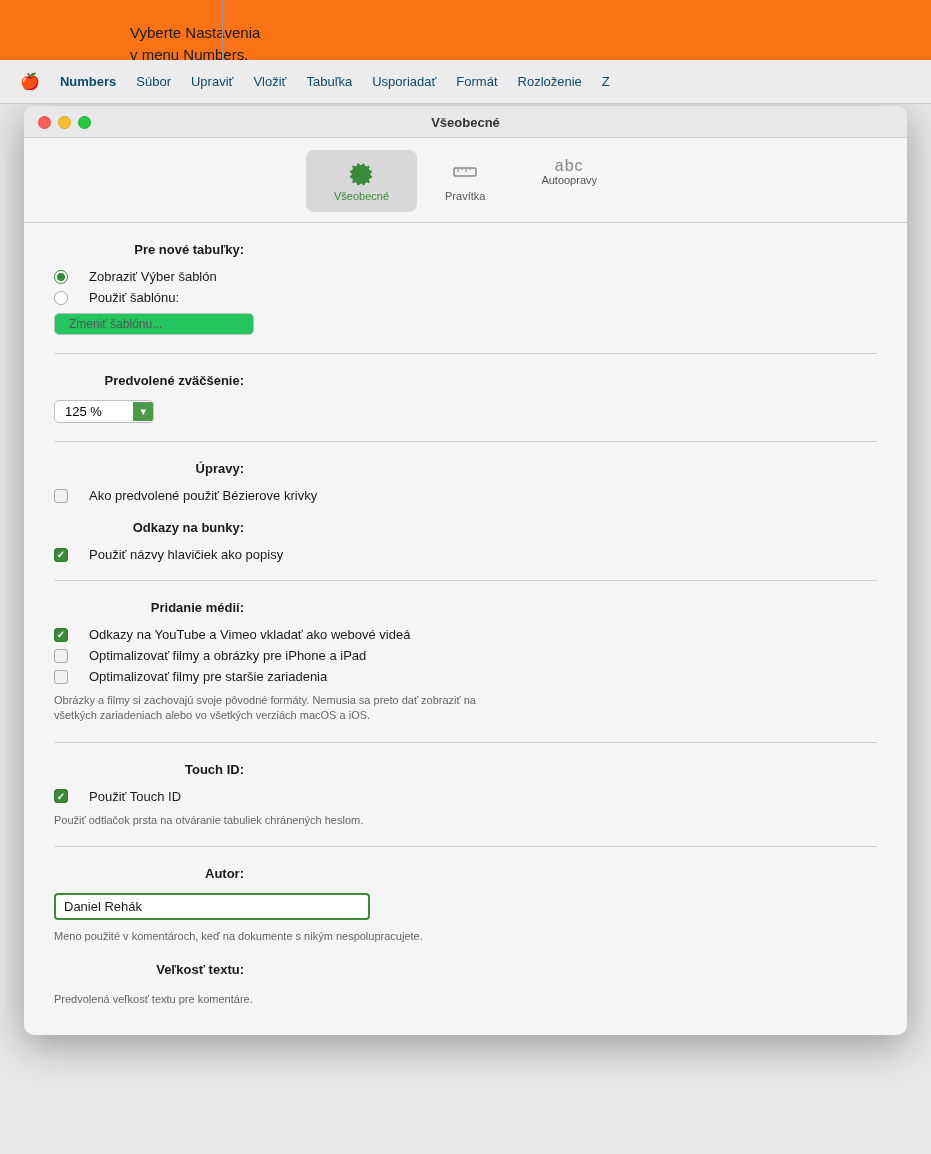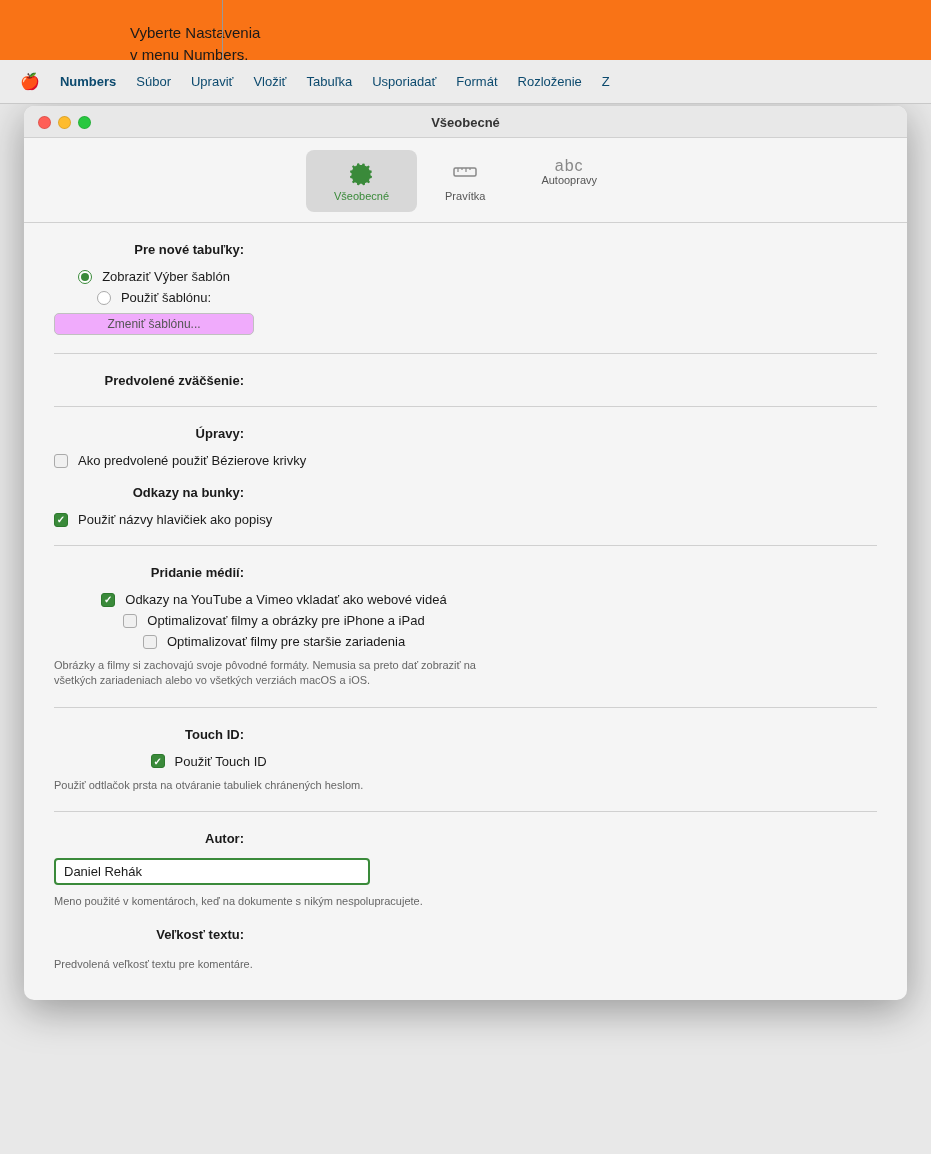--- a/index.html
+++ b/index.html
@@ -145,22 +145,21 @@
     }
     .setting-controls {
       display: flex;
       flex-direction: column;
       gap: 6px;
       flex: 1;
     }
     .radio-row, .checkbox-row {
       display: flex;
       align-items: center;
-      gap: 10px;
-      justify-content: center;
+      gap: 21px;
     }
     .radio-btn {
       width: 14px;
       height: 14px;
       border-radius: 50%;
       border: 1.5px solid #aaa;
       background: white;
       flex-shrink: 0;
       display: flex;
       align-items: center;
@@ -200,30 +199,30 @@
     .checkbox.unchecked {
       background: #f0f0f0;
     }
     .radio-label, .checkbox-label {
       font-size: 13px;
       color: #1a1a1a;
     }
 
     
     .template-btn {
-      background: #f0abfc;
+      background: #22c55e;
       border: 1px solid #c0c0c0;
       border-radius: 5px;
       padding: 3px 14px;
       font-size: 12px;
       color: #555;
       cursor: pointer;
       margin-top: 2px;
       width: 200px;
-      text-align: center;
+      text-align: left;
     }
 
     
     .zoom-dropdown {
       display: flex;
       align-items: center;
       gap: 0;
       border: 1px solid #c0c0c0;
       border-radius: 5px;
       background: white;
@@ -385,20 +384,26 @@
           <span class="radio-label">Použiť šablónu:</span>
         </div>
         <button class="template-btn">Zmeniť šablónu...</button>
       </div>
     </div>
 
     <div class="sep"></div>
 
     <div class="setting-row">
       <div class="setting-label">Predvolené zväčšenie:</div>
+      <div class="setting-controls">
+        <div class="zoom-dropdown">
+          <span class="zoom-value">125 %</span>
+          <span class="zoom-arrow">▾</span>
+        </div>
+      </div>
     </div>
 
     <div class="sep"></div>
 
     <div class="setting-row">
       <div class="setting-label">Úpravy:</div>
       <div class="setting-controls">
         <div class="checkbox-row">
           <div class="checkbox unchecked"></div>
           <span class="checkbox-label">Ako predvolené použiť Bézierove krivky</span>

